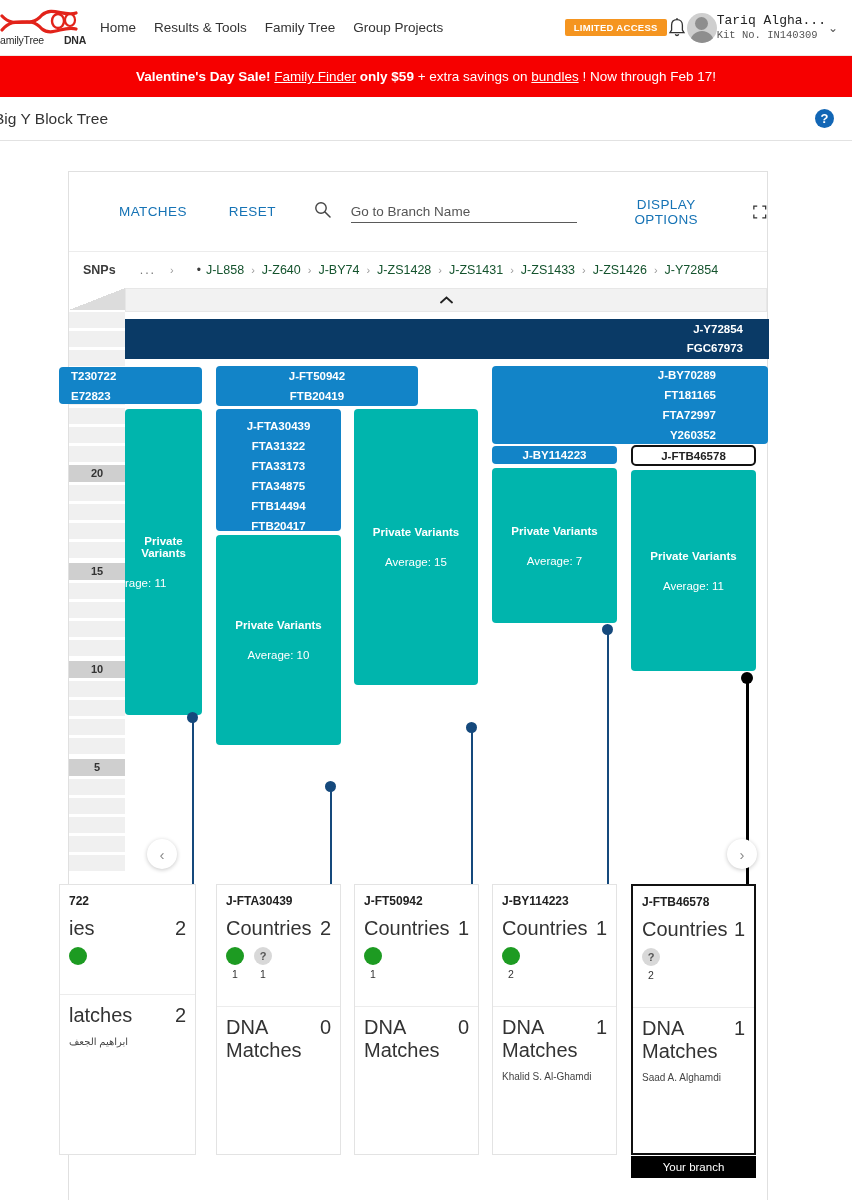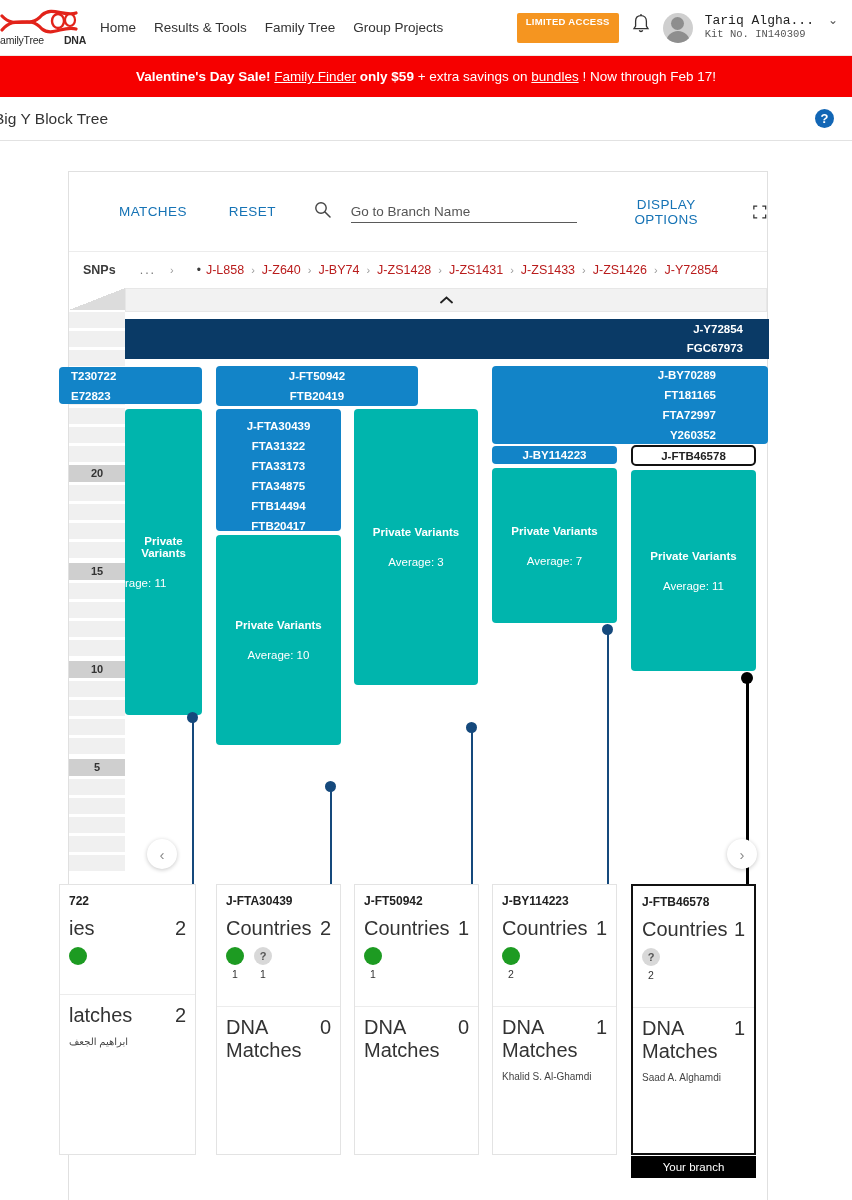--- a/index.html
+++ b/index.html
@@ -34,21 +34,21 @@
     font-size: 10.5px; letter-spacing: -0.2px; color: #2b2b2b;
     margin-top: -1px; white-space: nowrap;
   }
   .logo-text b { font-weight: 700; margin-left: 20px; }
 
   .mainnav { display: flex; align-items: center; gap: 18px; margin-left: 12px; }
   .mainnav a {
     font-size: 13.5px; color: #333; text-decoration: none; font-weight: 400;
     white-space: nowrap;
   }
-  .topright { margin-left: auto; display: flex; gap: 12px; }
+  .topright { margin-left: auto; display: flex; align-items: center; }
   .badge-limited {
     background: #f59520; color: #fff; font-size: 9.5px; font-weight: 700;
     padding: 3px 9px; border-radius: 2px; letter-spacing: .3px;
   }
   .bell { width: 20px; height: 22px; }
   .avatar {
     width: 30px; height: 30px; border-radius: 50%;
     background: #cfcfcf; overflow: hidden; position: relative; flex: none;
   }
   .avatar .head { position:absolute; width:13px;height:13px;border-radius:50%;
@@ -110,21 +110,21 @@
 
   
   .crumbs {
     height: 36px; display:flex; align-items:center; padding-left: 14px;
     font-size: 12.5px; color:#4a4a4a; gap:0; white-space:nowrap;
   }
   .crumb-label { font-weight:600; color:#3b3b3b; margin-right:24px; font-size:12.5px;}
   .crumb-ell { color:#777; letter-spacing:2px; margin-right:7px; }
   .crumb-sep { color:#9a9a9a; margin:0 7px; font-size:11px; }
   .crumb-bullet { color:#3b3b3b; margin-right:5px; font-size:12px; }
-  .crumb-item { color:#b91c1c; cursor:pointer; }
+  .crumb-item { color:#14532d; cursor:pointer; }
 
   
   .chartbody { position:relative; height: 895px; }
 
   
   .ruler {
     position:absolute; left:0; top:0; width:56px; height: 588px;
     background: #fff;
   }
   .ruler-corner {
@@ -382,21 +382,21 @@
     </div>
     <div class="node node-priv" style="left:147px; top:247px; width:125px; height:210px;">
       <div class="pv-title">Private Variants</div>
       <div class="pv-avg">Average: 10</div>
     </div>
     <div class="dot" style="left:256px; top:493px;"></div>
     <div class="conn" style="left:260.5px; top:499px; height:361px;"></div>
 
     <div class="node node-priv" style="left:285px; top:121px; width:124px; height:276px;">
       <div class="pv-title">Private Variants</div>
-      <div class="pv-avg">Average: 3</div>
+      <div class="pv-avg">Average: 15</div>
     </div>
     <div class="dot" style="left:397px; top:434px;"></div>
     <div class="conn" style="left:401.5px; top:440px; height:420px;"></div>
 
     <div class="node node-snp" style="left:423px; top:78px; width:276px; height:78px; align-items:flex-end; padding-right:52px; justify-content:center;">
       <div class="t">J-BY70289</div>
       <div class="t">FT181165</div>
       <div class="t">FTA72997</div>
       <div class="t">Y260352</div>
     </div>

